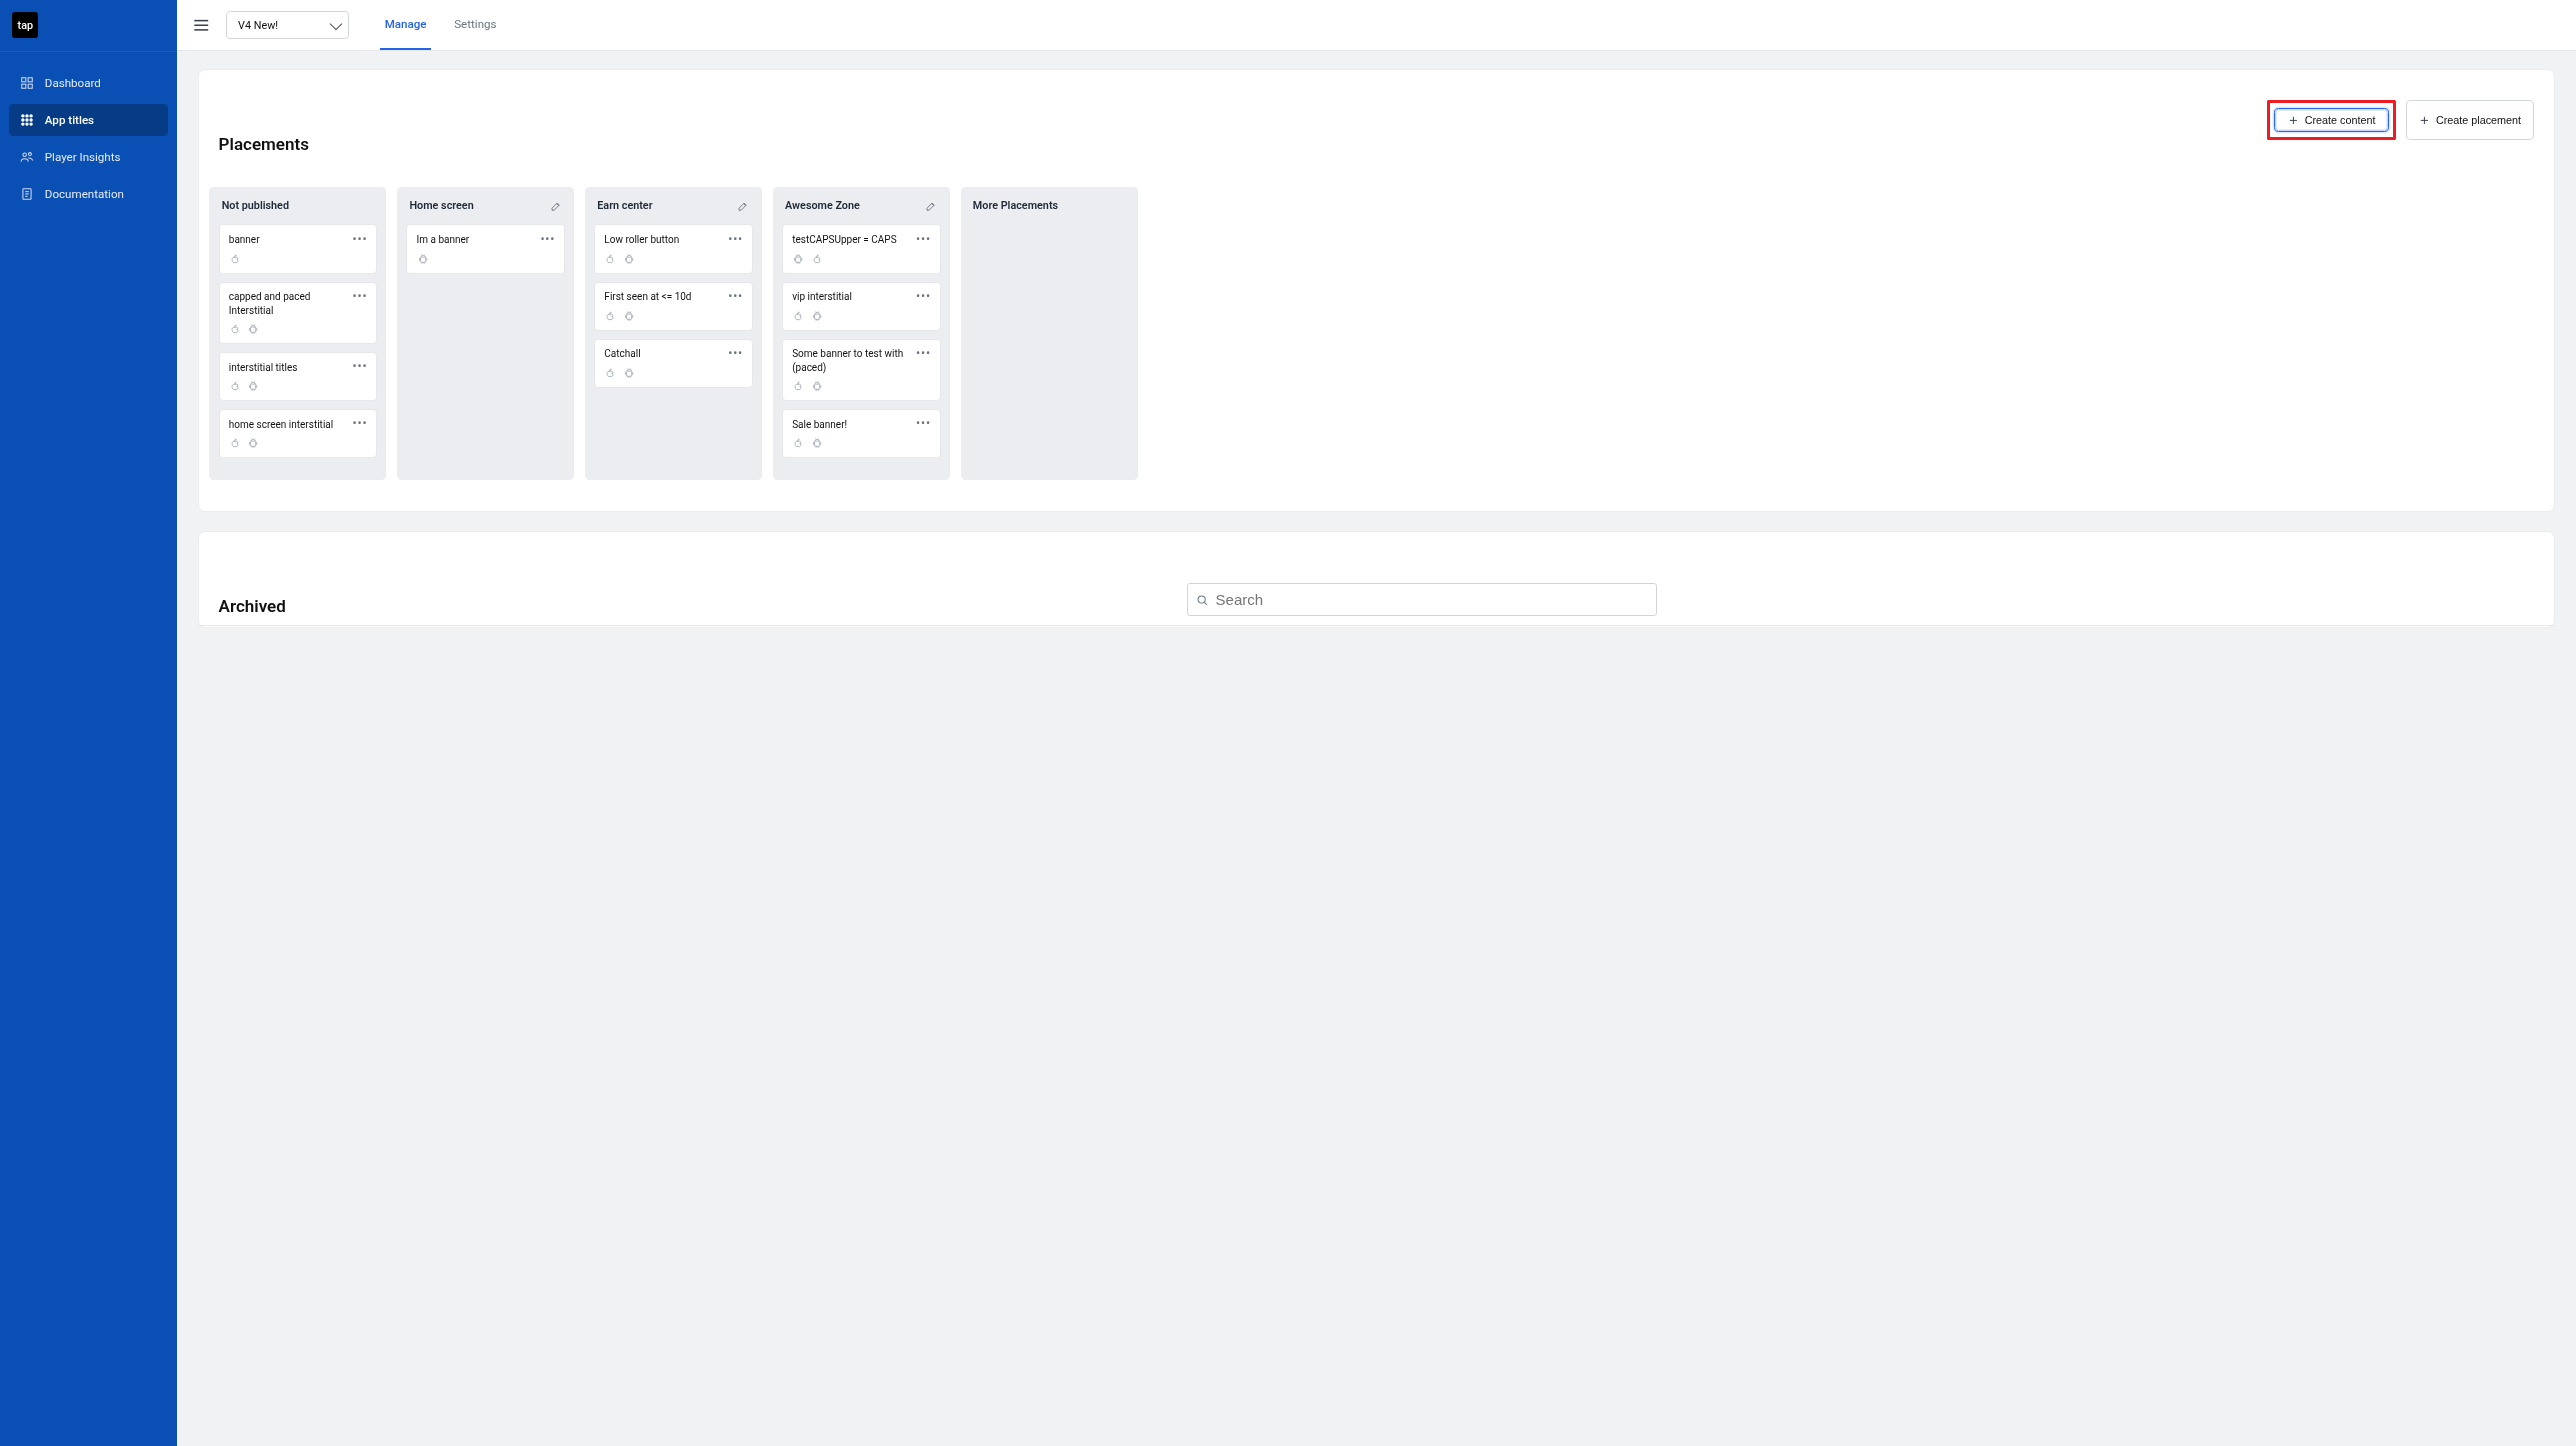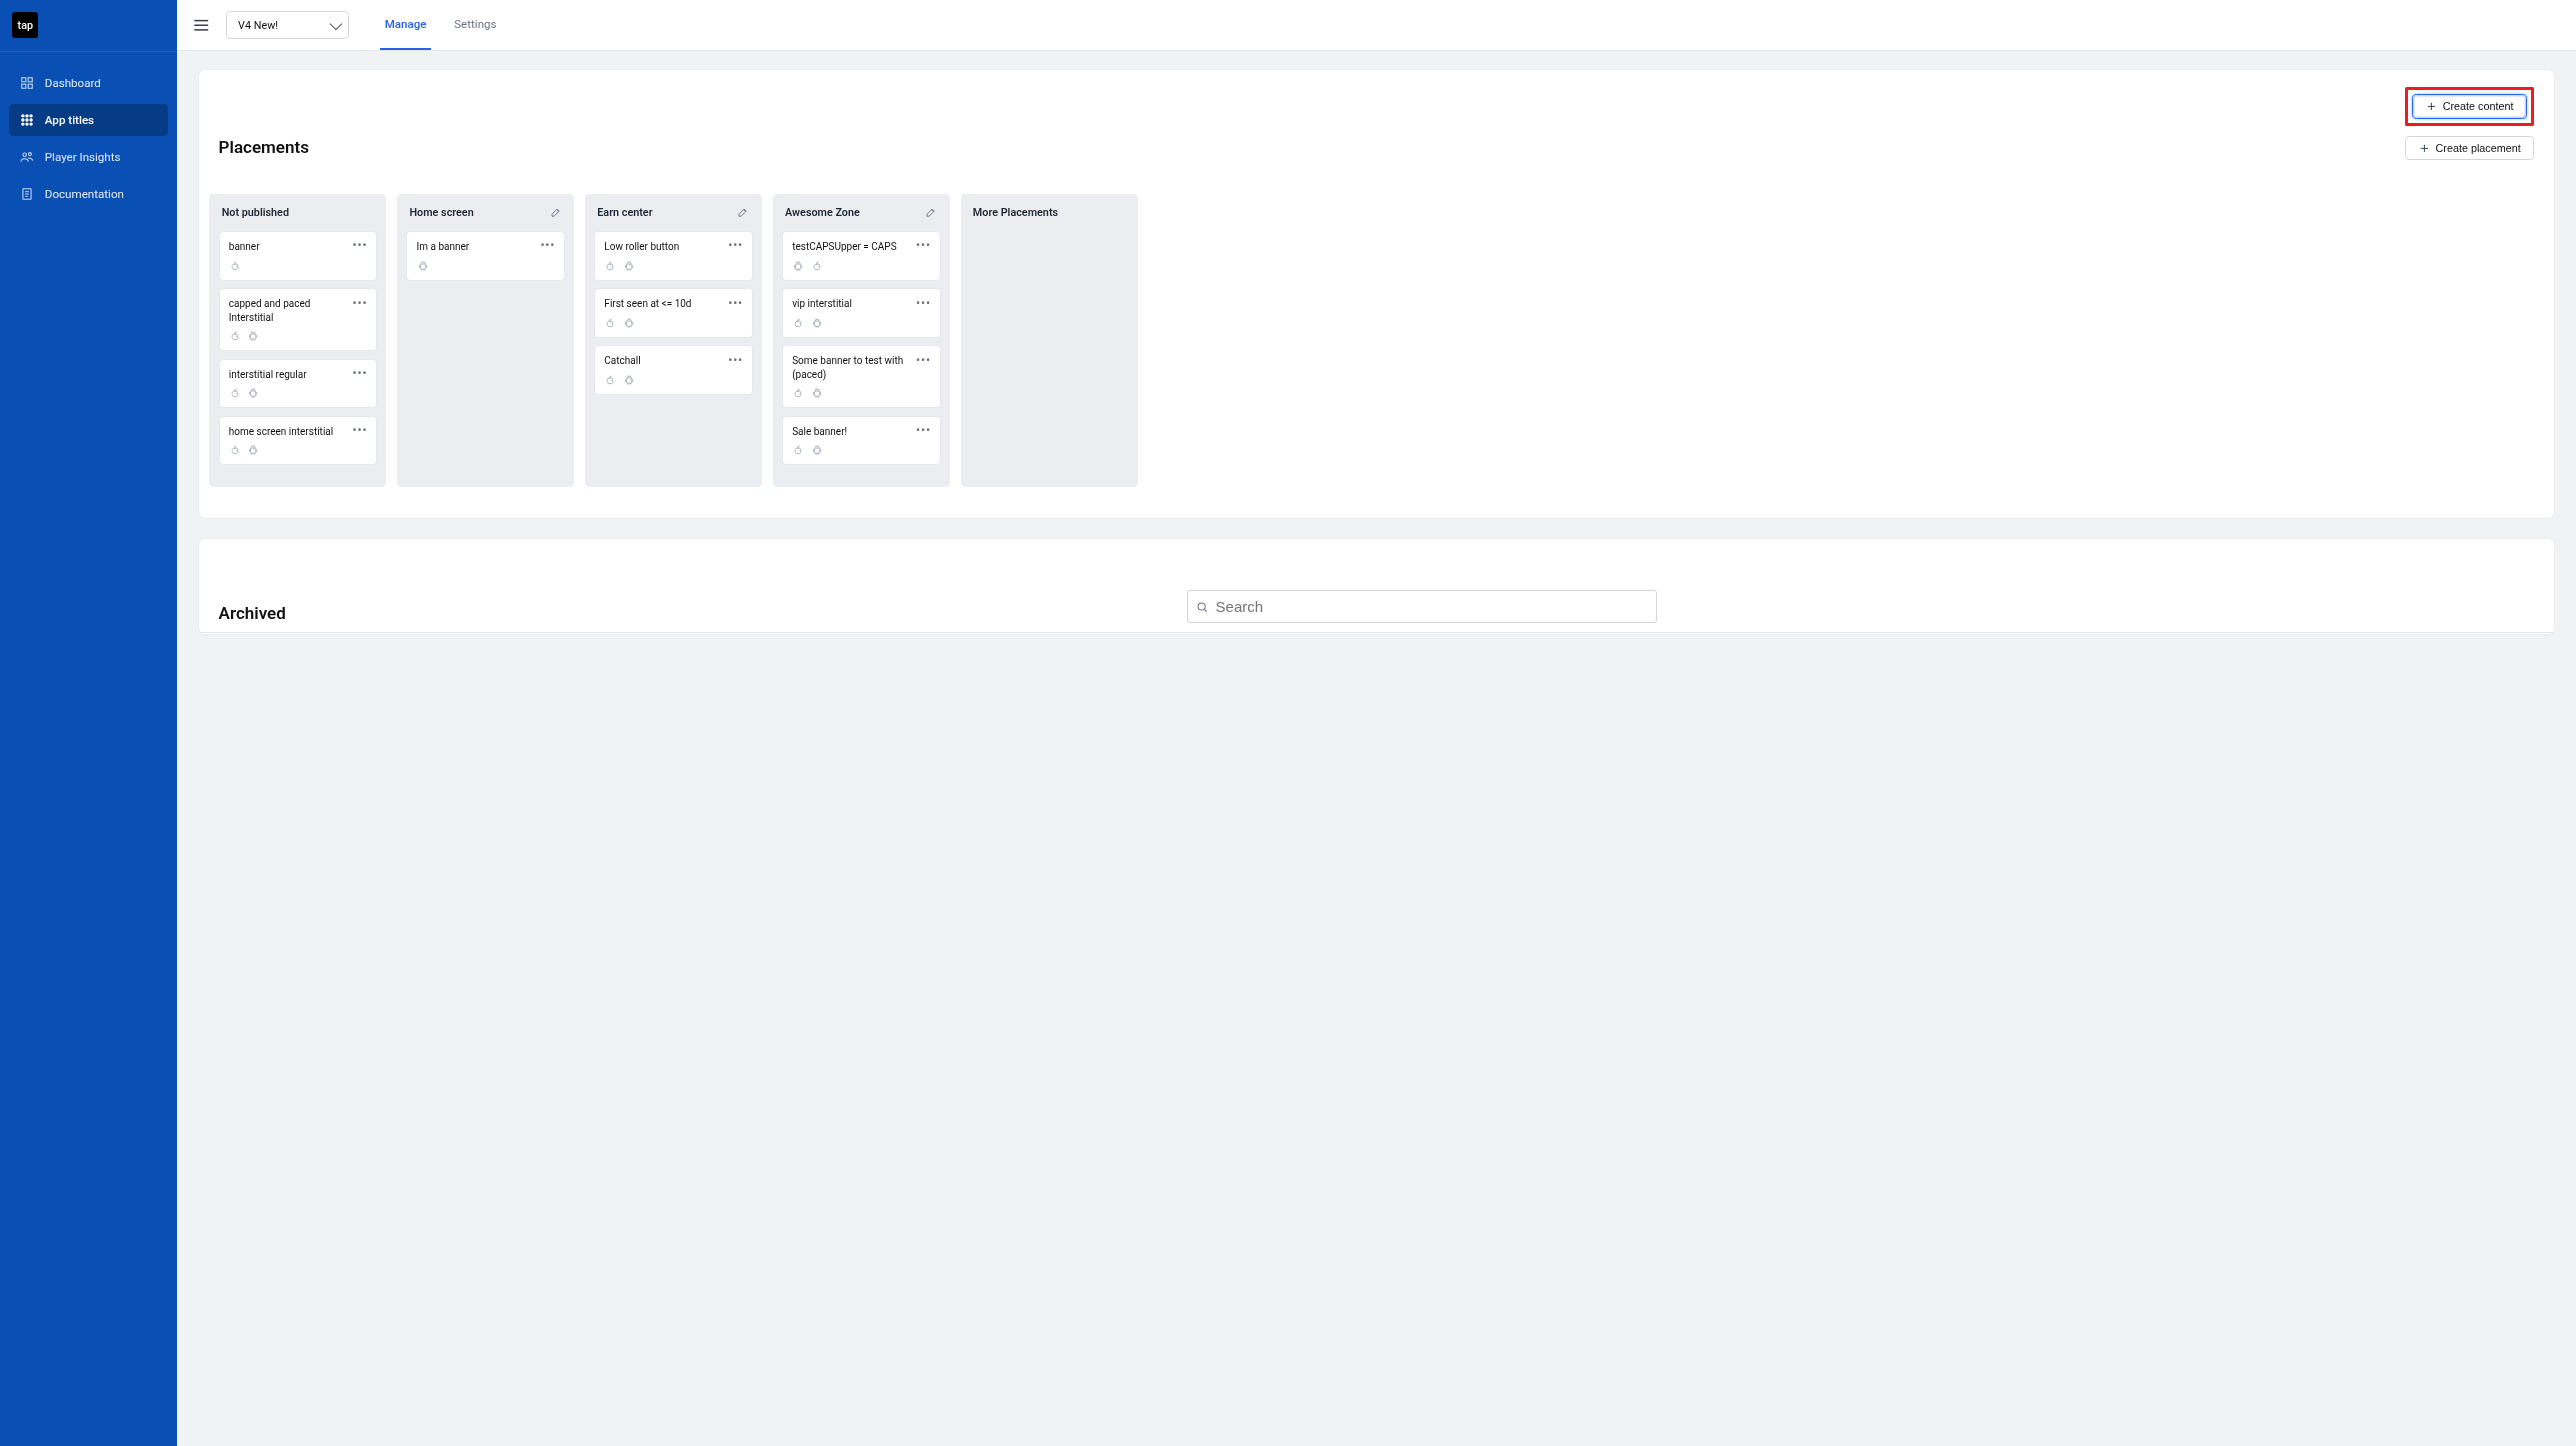--- a/index.html
+++ b/index.html
@@ -30,21 +30,21 @@
     .tabs { display: flex; gap: 18.5px; margin-left: 15.4px; height: 100%; align-items: stretch; }
     .tab { display: flex; align-items: center; color: #6b7280; font-size: 11.6px; cursor: pointer; border-bottom: 2.3px solid transparent; padding: 0 4.6px; }
     .tab.active { color: #2563eb; border-bottom-color: #2563eb; font-weight: 500; }
 
     
     .content { padding: 18.5px 21.6px 31px; }
 
     .card { background: #fff; border-radius: 6.2px; box-shadow: 0 0 0 0.8px rgba(0,0,0,0.03); margin-bottom: 21.6px; }
     .card-header { display: flex; align-items: center; justify-content: space-between; padding: 17px 20px; border-bottom: 0.8px solid transparent; }
     .card-header h2 { font-size: 17px; font-weight: 600; color: #111; margin-top: 47px; }
-    .actions { display: flex; align-items: center; gap: 9.2px; flex-direction: column; }
+    .actions { display: flex; gap: 9.2px; }
     .highlight-box { border: 3.1px solid #ed1c24; padding: 4.6px; border-radius: 1.5px; }
     .btn { display: inline-flex; align-items: center; gap: 6.2px; border: 0.8px solid #d1d5db; background: #fff; border-radius: 4.6px; padding: 5.4px 12.3px; font-size: 10.8px; font-weight: 500; cursor: pointer; color: #111; }
     .btn.primary-focus { border: 0.8px solid #2563eb; box-shadow: 0 0 0 1.5px rgba(37,99,235,0.25) inset, 0 0 0 1.5px rgba(37,99,235,0.15); border-radius:4.6px; }
     .plus-icon { width: 10.8px; height: 10.8px; }
     .plus-icon svg { width: 100%; height: 100%; stroke: #374151; stroke-width: 2.2; }
 
     .columns { display: flex; gap: 10.8px; padding: 15.4px 10.8px 31px; overflow-x: auto; }
     .col { background: #ebedf0; border-radius: 4.6px; width: 177px; flex: 0 0 177px; padding: 9.2px; display: flex; flex-direction: column; gap: 7.7px; min-height: 293px; }
     .col-header { display: flex; align-items: center; justify-content: space-between; padding: 3.1px 3.1px 4.6px; }
     .col-title { font-size: 10.8px; font-weight: 600; color: #1f2937; }
@@ -206,21 +206,21 @@
                       <line x1="10" y1="18" x2="10" y2="21"></line>
                       <line x1="14" y1="18" x2="14" y2="21"></line>
                       <path d="M8 8c0-2 1.8-3.5 4-3.5s4 1.5 4 3.5"></path>
                       <line x1="9" y1="3" x2="10" y2="5"></line>
                       <line x1="15" y1="3" x2="14" y2="5"></line>
                     </svg></span>
                 </div>
               </div>
               <div class="item">
                 <div class="item-row">
-                  <span class="item-title">interstitial regular</span>
+                  <span class="item-title">interstitial titles</span>
                   <span class="more-icon">•••</span>
                 </div>
                 <div class="platforms">
                   <span class="pf-icon"><svg viewBox="0 0 24 24">
                       <path d="M16 13c0-2 1.5-3 1.5-3s-1-1.5-3-1.5c-1 0-2 .6-2.5.6s-1.5-.6-2.5-.6c-2 0-3.5 1.7-3.5 4.2 0 3 2 6.3 3.5 6.3.8 0 1.5-.5 2.5-.5s1.6.5 2.5.5c1.6 0 3.2-3 3.2-5 0 0-1.7-.5-1.7-2z"></path>
                       <path d="M13 6.5c.7-.8 1-2 .9-2.5-.9.1-1.8.6-2.3 1.3-.5.6-.9 1.6-.8 2.4.9 0 1.6-.5 2.2-1.2z"></path>
                     </svg></span>
                   <span class="pf-icon"><svg viewBox="0 0 24 24">
                       <rect x="7" y="8" width="10" height="10" rx="1"></rect>
                       <line x1="5" y1="10" x2="5" y2="15"></line>

